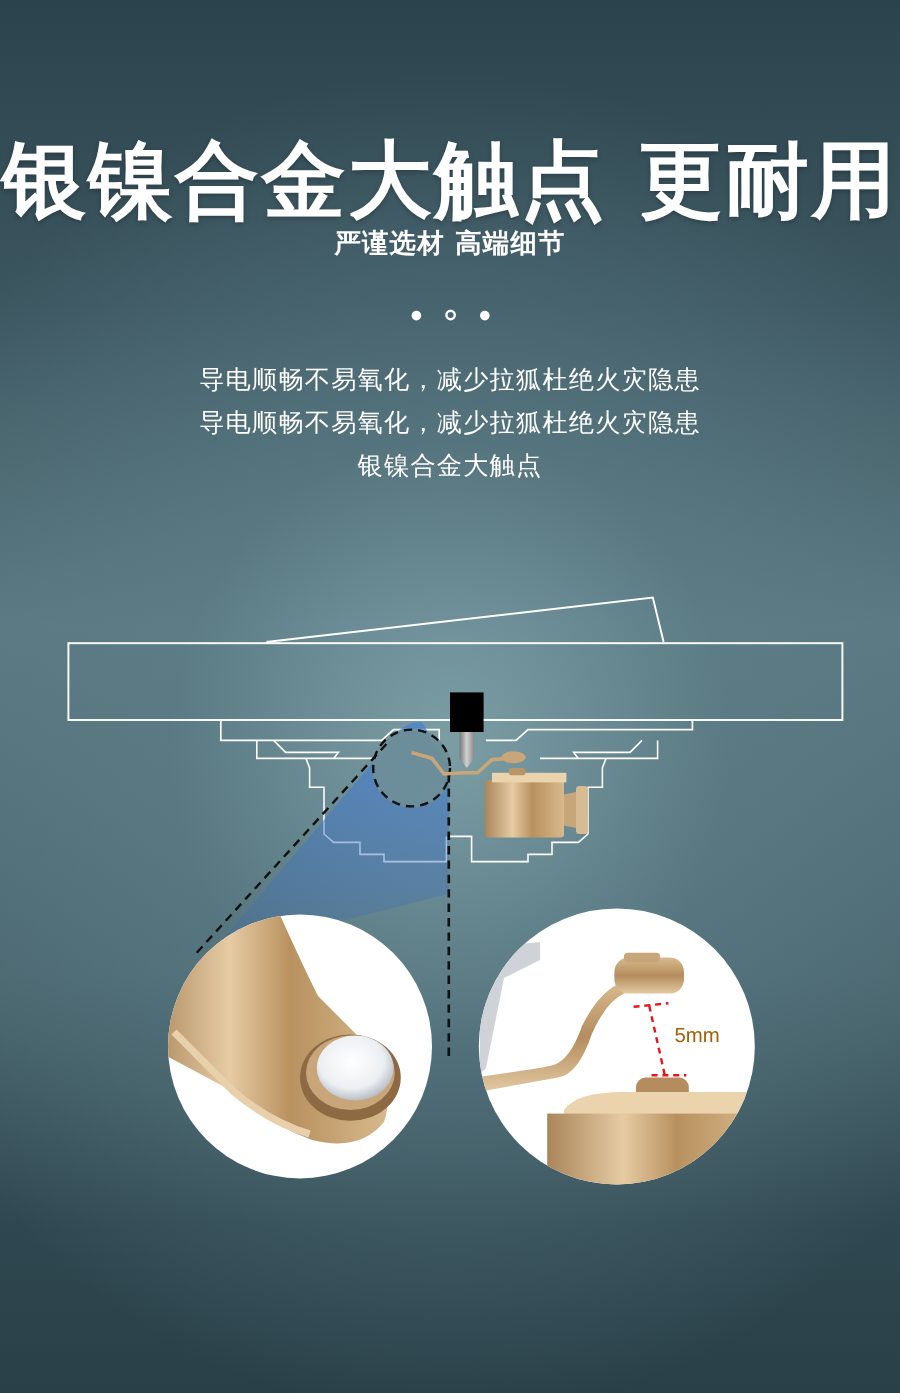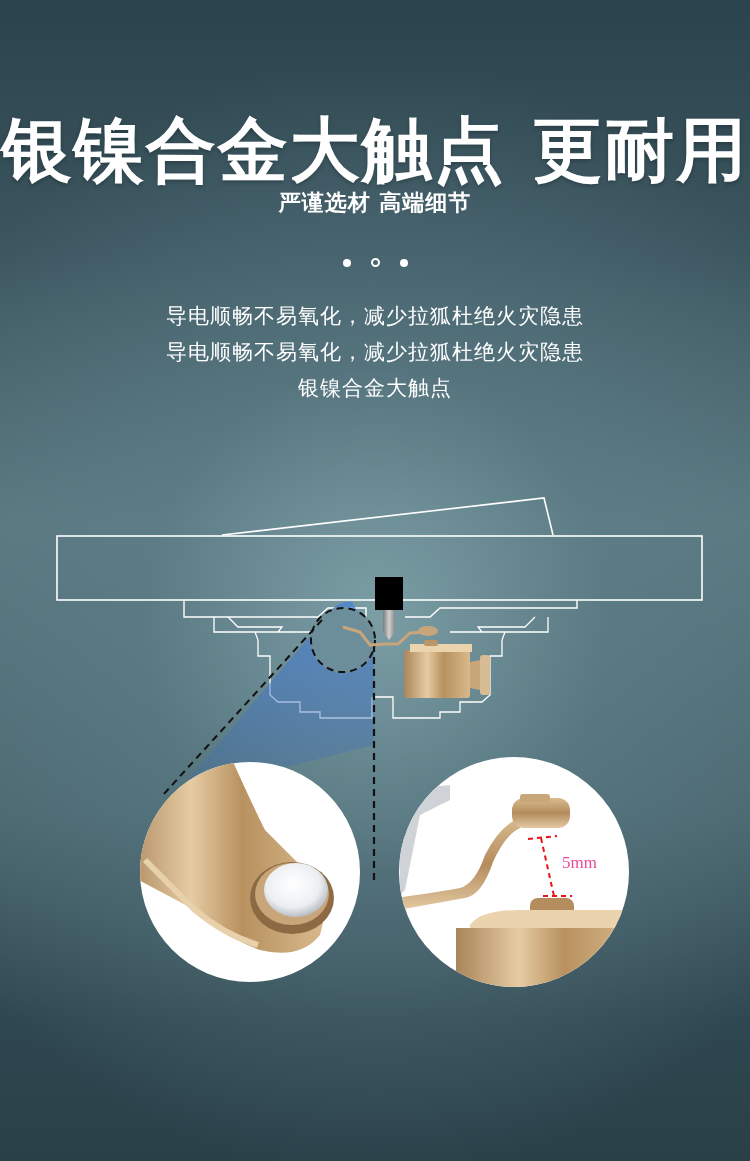--- a/index.html
+++ b/index.html
@@ -25,22 +25,22 @@
     }
     .dot { width: 8px; height: 8px; border-radius: 50%; background: #fff; }
     .dot.ring { background: transparent; border: 2px solid #fff; width: 5px; height: 5px; }
     .desc {
       position: absolute; left: 0; right: 0; top: 298px; text-align: center;
       color: #ffffff; font-size: 21px; line-height: 36px; letter-spacing: 1px;
     }
     .desc div { white-space: nowrap; }
     svg.diagram { position: absolute; left: 0; top: 0; }
     .mm-label {
-      position: absolute; left: 562px; top: 853px; color: #ec4899; font-size: 17px;
-      font-family: Liberation Serif, serif;
+      position: absolute; left: 562px; top: 853px; color: #a16207; font-size: 17px;
+      font-family: Liberation Sans, sans-serif;
     }
   </style>
 </head>
 <body>
 
 <div class="title">银镍合金大触点 更耐用</div>
 <div class="subtitle">严谨选材 高端细节</div>
 
 <div class="dots">
   <span class="dot"></span>

